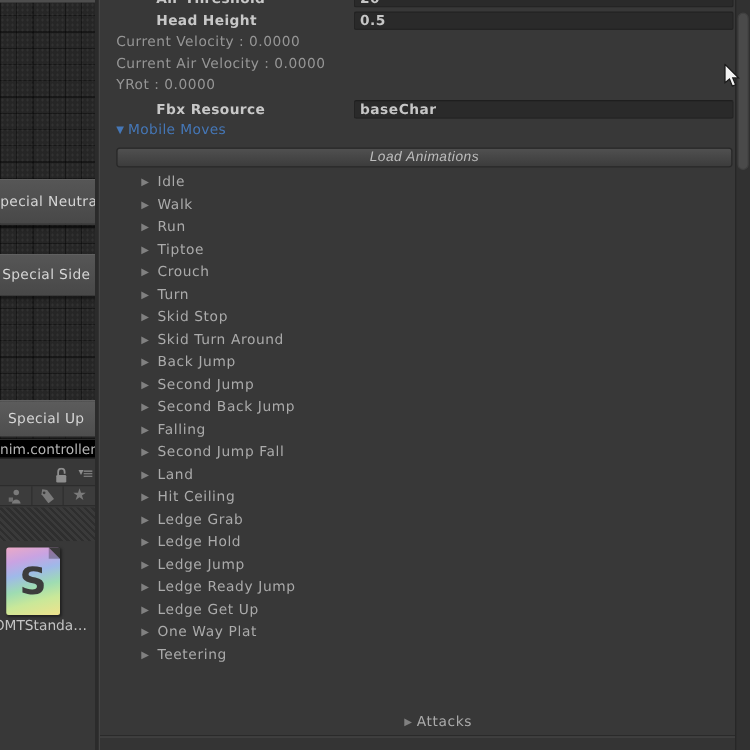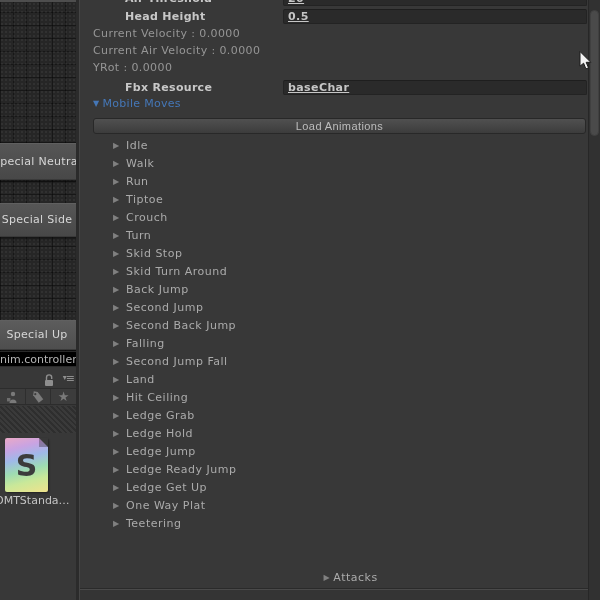--- a/index.html
+++ b/index.html
@@ -79,36 +79,35 @@
 
   
   #inspector { position:absolute; left:80px; top:0; width:520px; height:600px; background:#383838; overflow:hidden; }
   .prop-row { position:absolute; left:0; width:100%; height:16px; }
   .prop-label { position:absolute; left:13px; top:0; font-size:11px; font-weight:bold; color:#C8C8C8; line-height:15px; letter-spacing:0.3px;margin-left:32px; }
   .prop-field {
     position:absolute; left:203px; right:13px; top:0; height:15px;
     background:#2A2A2A; border:1px solid #232323; border-top-color:#1E1E1E; border-radius:2px;
     font-size:11px; font-weight:bold; color:#C6C6C6; line-height:13px; padding-left:4px;
     letter-spacing:0.4px;
-    text-decoration:underline;
   }
   #row-air  { top:-9px; }
   #row-head { top:9px; }
   .info-line { position:absolute; left:13px; height:14px; font-size:11px; color:#969696; line-height:14px; letter-spacing:0.4px; }
   #info-0 { top:27px; } #info-1 { top:44px; } #info-2 { top:61px; }
   #row-fbx { top:80px; }
 
   #mobile-moves-foldout { position:absolute; left:13px; top:97px; height:14px; font-size:11px;
     color:#4577B7; line-height:14px; letter-spacing:0.3px; cursor:default; }
   #mobile-moves-foldout .tri { font-size:8px; margin-right:3px; vertical-align:1px; }
 
   #load-animations-button {
     position:absolute; left:13px; right:14px; top:118px; height:16px;
     background:linear-gradient(#505050,#3C3C3C); border:1px solid #282828; border-radius:3px;
-    color:#BDBDBD; font-size:11px; text-align:center; line-height:14px; letter-spacing:0.4px;
+    color:#BDBDBD; font-size:11px; text-align:center; line-height:14px; letter-spacing:0.4px;font-style:italic;
   }
 
   #moves-list { position:absolute; left:0; top:137px; width:100%; }
   .move-row { height:18px; line-height:18px; font-size:11px; color:#ABABAB;
     padding-left:33px; letter-spacing:0.5px; white-space:nowrap; }
   .move-row .tri, #attacks-row .tri { display:inline-block; width:13px; color:#808080; font-size:8px; vertical-align:1px; }
   #attacks-row { position:absolute; left:0; top:569px; width:100%; height:18px; line-height:18px;
     font-size:11px; color:#ABABAB; padding-left:18px; letter-spacing:0.5px;text-align:center; }
 
   #inspector-separator { position:absolute; left:0; top:588px; width:100%; height:12px;

